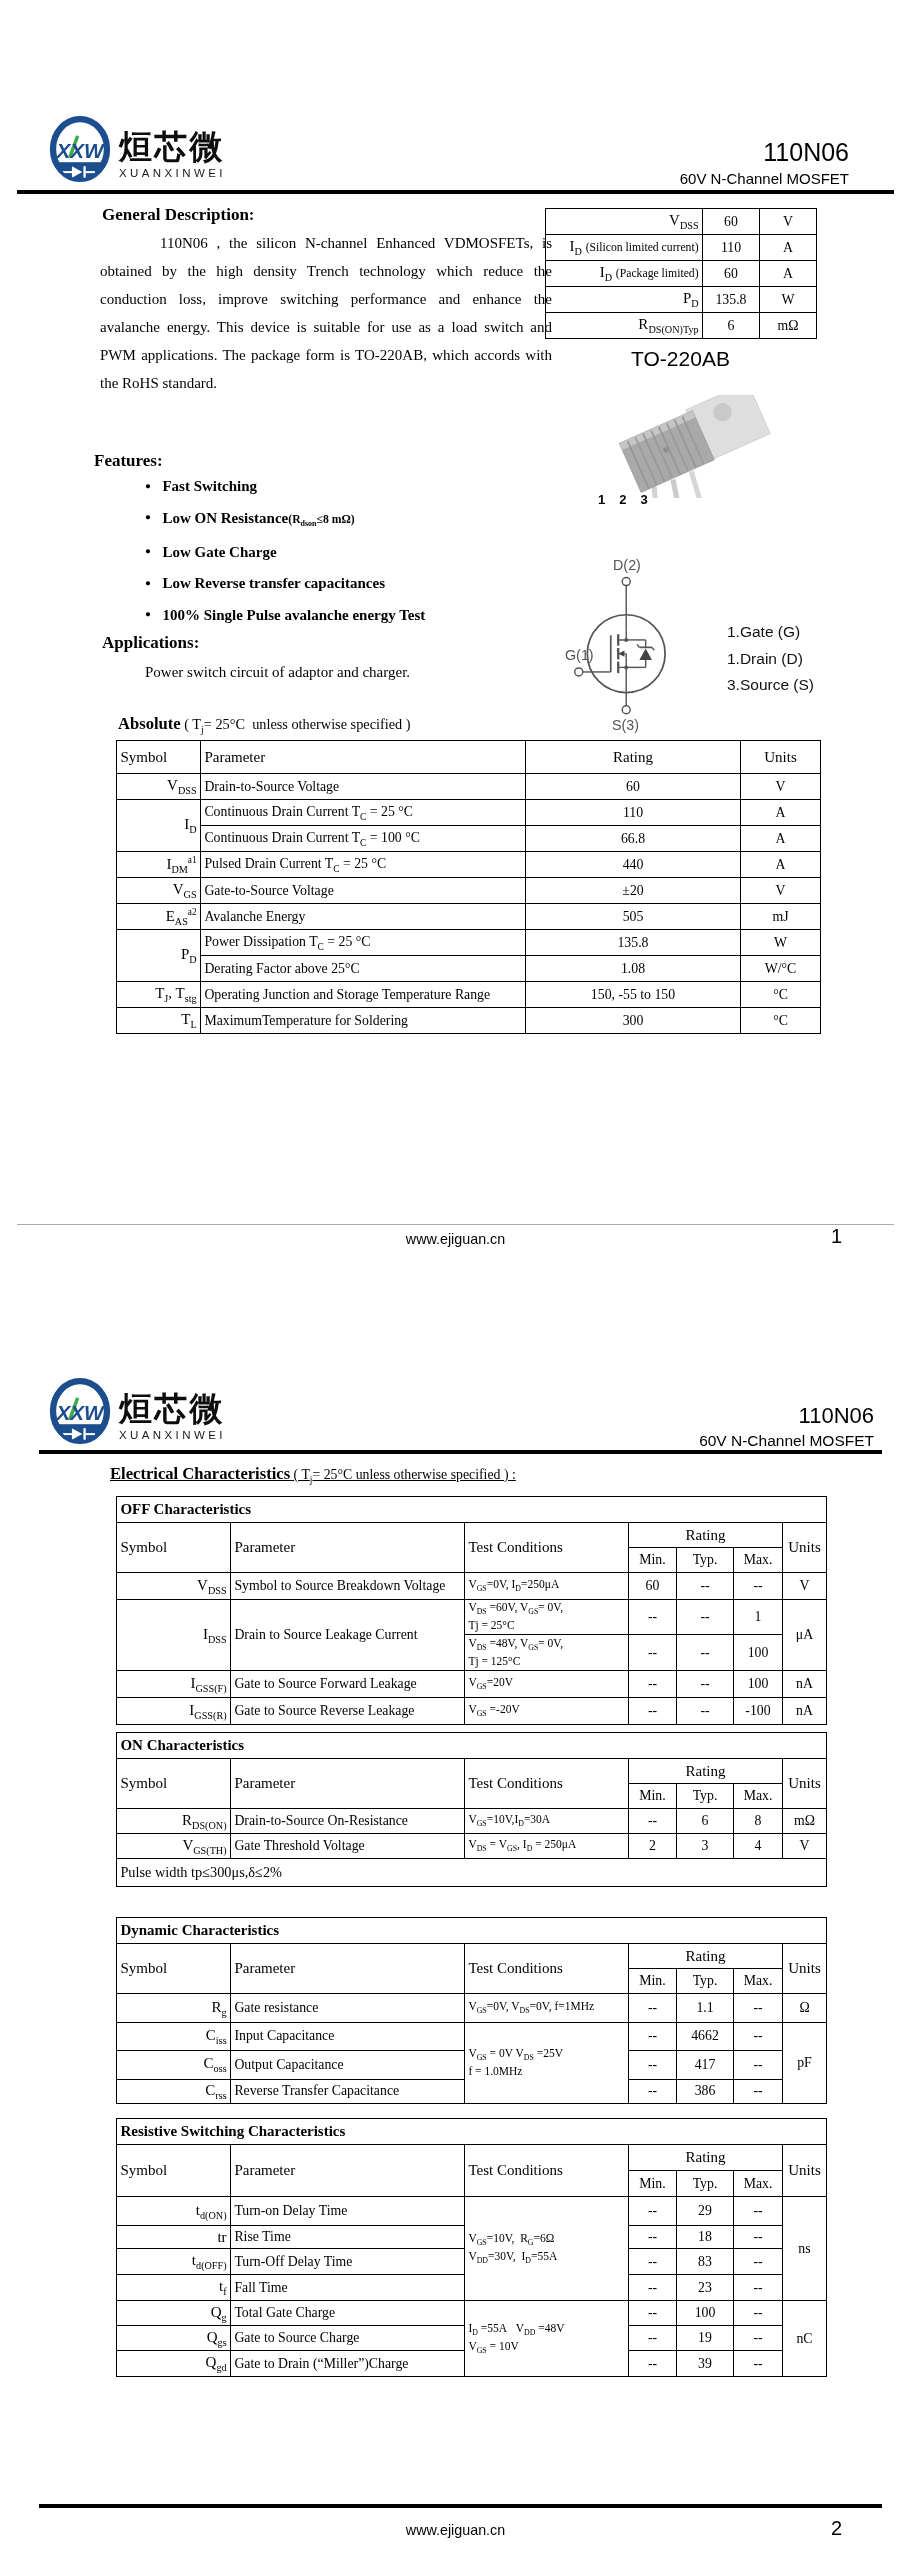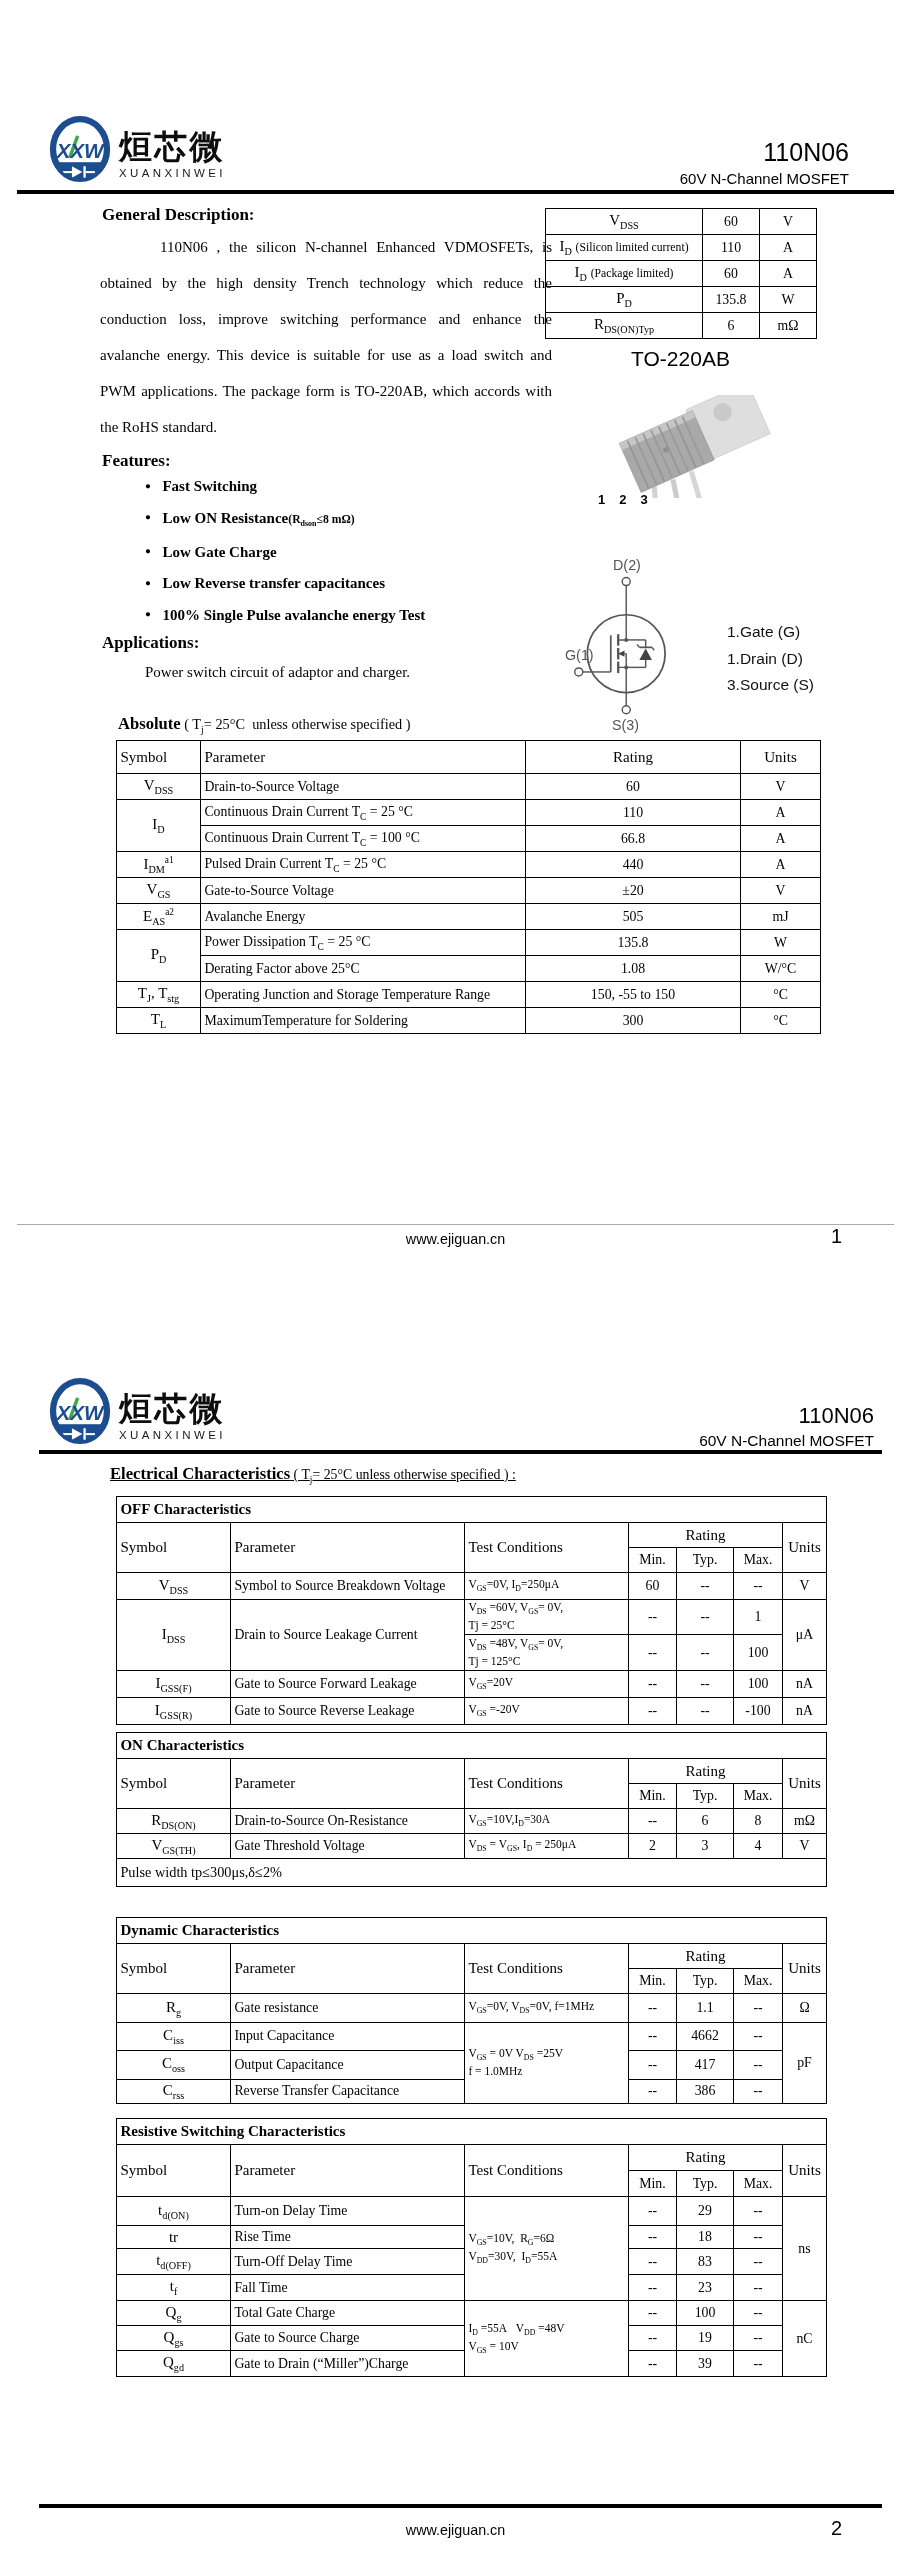--- a/index.html
+++ b/index.html
@@ -15,33 +15,33 @@
   .logo-cn{font-family:"Liberation Sans","DejaVu Sans",sans-serif;font-weight:900;font-size:33px;letter-spacing:2.3px;line-height:1;margin-top:15px;color:#0d0d0d;}
   .logo-en{font-family:"Liberation Sans","DejaVu Sans",sans-serif;font-size:11.5px;letter-spacing:3.4px;color:#1a1a1a;margin-top:4px;}
   .title-block{text-align:right;font-family:"Liberation Sans","DejaVu Sans",sans-serif;}
   .part-no{font-size:25px;line-height:1.05;}
   .part-no.p2s{font-size:22px;}
   .type-line{font-size:15px;margin-top:4.6px;}
   .rule{background:#000;}
 
   
   .h1s{font-size:17px;font-weight:bold;}
-  .gd-body{width:452px;font-size:15px;line-height:36px;text-align:justify;text-indent:60px;}
+  .gd-body{width:452px;font-size:15px;line-height:28px;text-align:justify;text-indent:60px;}
   .feature-list{list-style:none;margin:0;padding:0;width:402px;}
   .feature-list li{font-size:15px;font-weight:bold;margin-bottom:15px;line-height:1.1;}
   .feature-list li::before{content:"●";font-size:9.8px;vertical-align:2.3px;margin-right:11.5px;}
   small{font-size:78%;}
   .ap-body{font-size:15px;}
 
   
   table.t{border-collapse:collapse;table-layout:fixed;border:1.7px solid #000;}
   table.t td{border:1.1px solid #000;overflow:hidden;padding:0 3.4px;}
   td.l{text-align:left;padding-left:7.5px;}
   td.c{text-align:center;}
-  td.sym{font-size:15px;text-align:center;padding-left:6.9px;}
+  td.sym{font-size:15px;text-align:right;padding-left:6.9px;}
   td.par{font-size:13.8px;text-align:left;padding-left:7.5px;}
   td.cond{font-size:11.5px;text-align:left;padding-left:5.7px;line-height:1.35;}
   td.val{font-size:13.8px;text-align:center;}
   td.hd{font-size:15px;}
   td.hds{font-size:13.8px;text-align:center;}
   td.ttl{font-size:15px;font-weight:bold;text-align:left;padding-left:8px;}
   sub{font-size:68%;}
   sup{font-size:62%;}
 
   
@@ -91,21 +91,21 @@
   <div class="abs title-block" style="right:62px;top:139px;">
     <div class="part-no">110N06</div>
     <div class="type-line">60V N-Channel MOSFET</div>
   </div>
 
   <div class="abs rule" style="left:17px;top:190px;width:877px;height:4px;"></div>
 
   <div class="abs h1s" style="left:102px;top:205px;">General Description:</div>
   <div class="abs gd-body" style="left:100px;top:229px;">110N06 , the silicon N-channel Enhanced VDMOSFETs, is obtained by the high density Trench technology which reduce the conduction loss, improve switching performance and enhance the avalanche energy. This device is suitable for use as a load switch and PWM applications. The package form is TO-220AB, which accords with the RoHS standard.</div>
 
-  <div class="abs h1s" style="left:102px;top:451px;">Features:</div>
+  <div class="abs h1s" style="left:94px;top:451px;">Features:</div>
   <ul class="abs feature-list" style="left:145px;top:478px;">
     <li>Fast Switching</li>
     <li>Low ON Resistance<small>(R<sub>dson</sub>≤8 mΩ)</small></li>
     <li>Low Gate Charge</li>
     <li>Low Reverse transfer capacitances</li>
     <li>100% Single Pulse avalanche energy Test</li>
   </ul>
 
   <div class="abs h1s" style="left:102px;top:633px;">Applications:</div>
   <div class="abs ap-body" style="left:145px;top:664px;">Power switch circuit of adaptor and charger.</div>

